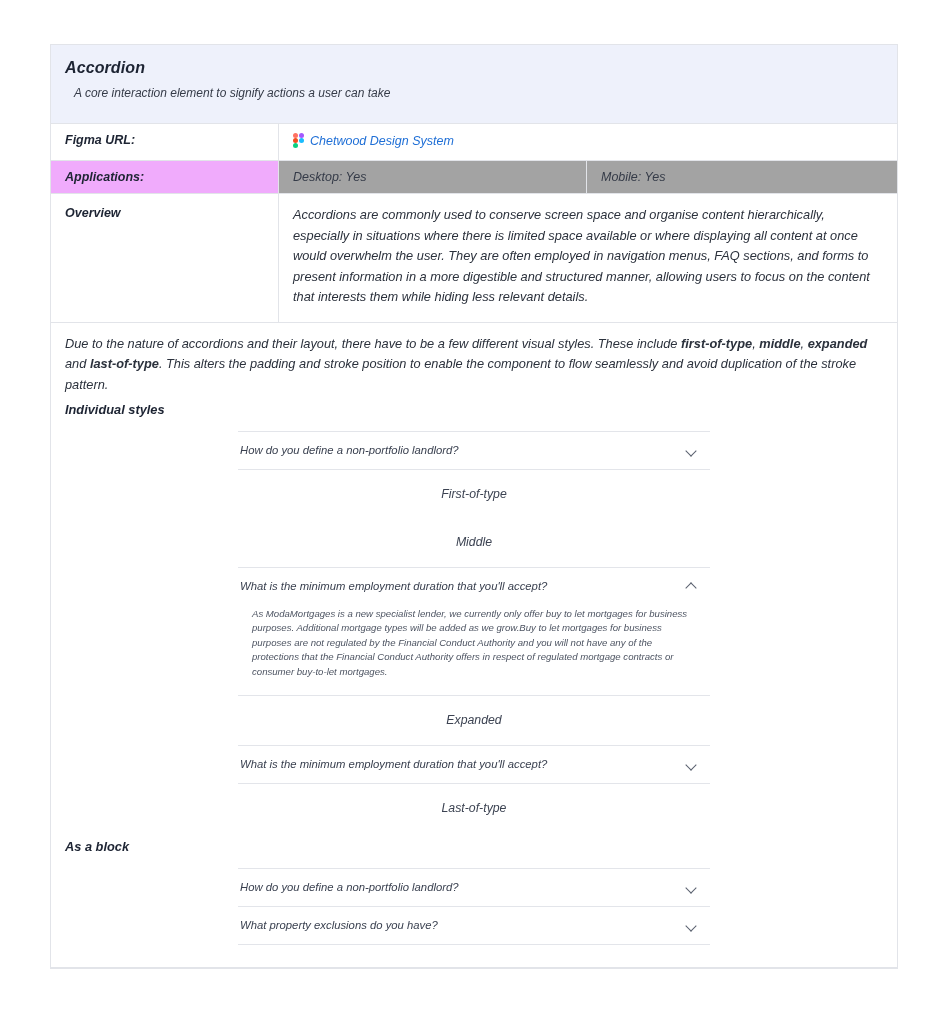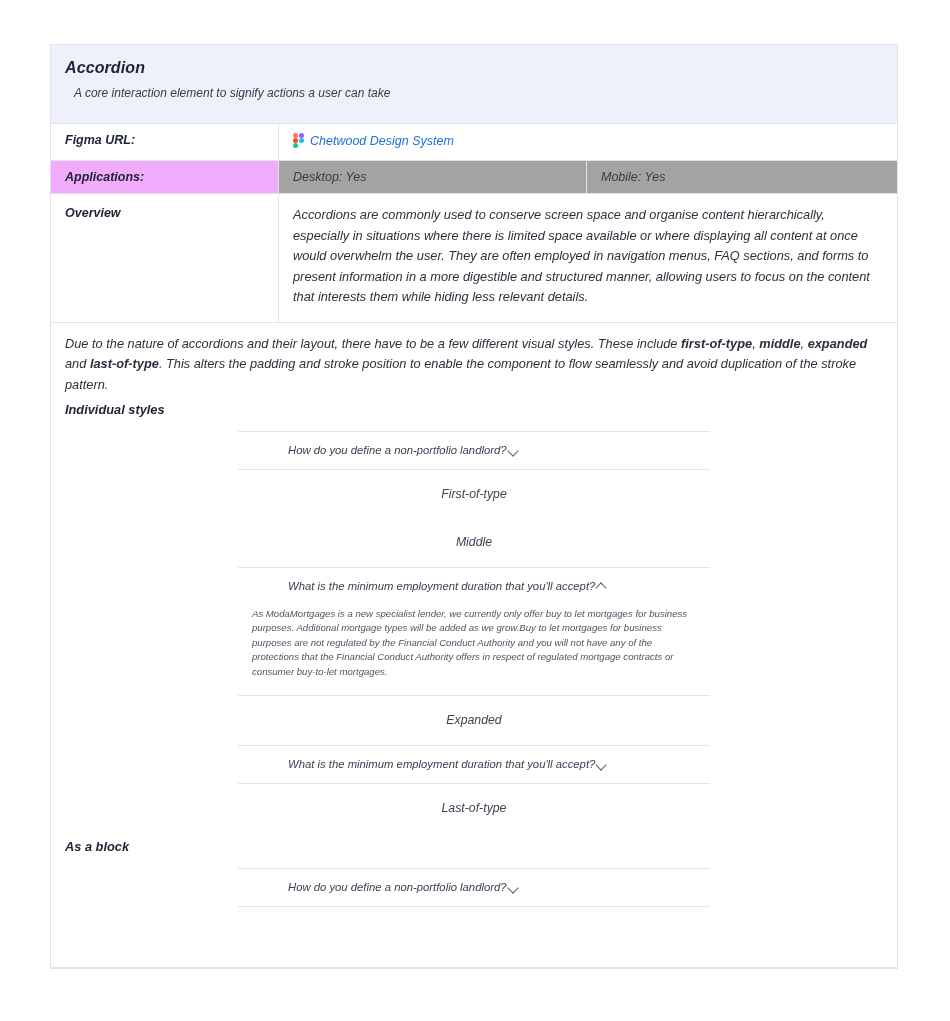--- a/index.html
+++ b/index.html
@@ -104,24 +104,23 @@
     margin: 0 auto;
   }
   .acc-item {
     border-top: 1px solid #e3e5ea;
     border-bottom: 1px solid #e3e5ea;
   }
   .acc-item + .acc-item { border-top: none; }
   .acc-head {
     display: flex;
     align-items: center;
-    justify-content: flex-start;
+    justify-content: space-between;
     padding: 11px 12px 11px 2px;
     cursor: pointer;
-    margin-left: 48px;
   }
   .acc-q {
     font-size: 11.3px;
     color: #3a4150;
     line-height: 15px;
   }
   .chev {
     width: 13px; height: 13px;
     flex: 0 0 13px;
     position: relative;
@@ -240,20 +239,26 @@
 
         <div class="demo-heading">As a block</div>
 
         <div class="acc-col">
           <div class="acc-item">
             <div class="acc-head">
               <span class="acc-q">How do you define a non-portfolio landlord?</span>
               <span class="chev"></span>
             </div>
           </div>
+          <div class="acc-item">
+            <div class="acc-head">
+              <span class="acc-q">What property exclusions do you have?</span>
+              <span class="chev"></span>
+            </div>
+          </div>
 
         </div>
 
       </div>
     </div>
   </div>
 
   <div class="bottom-fade"></div>
 </div>
 

